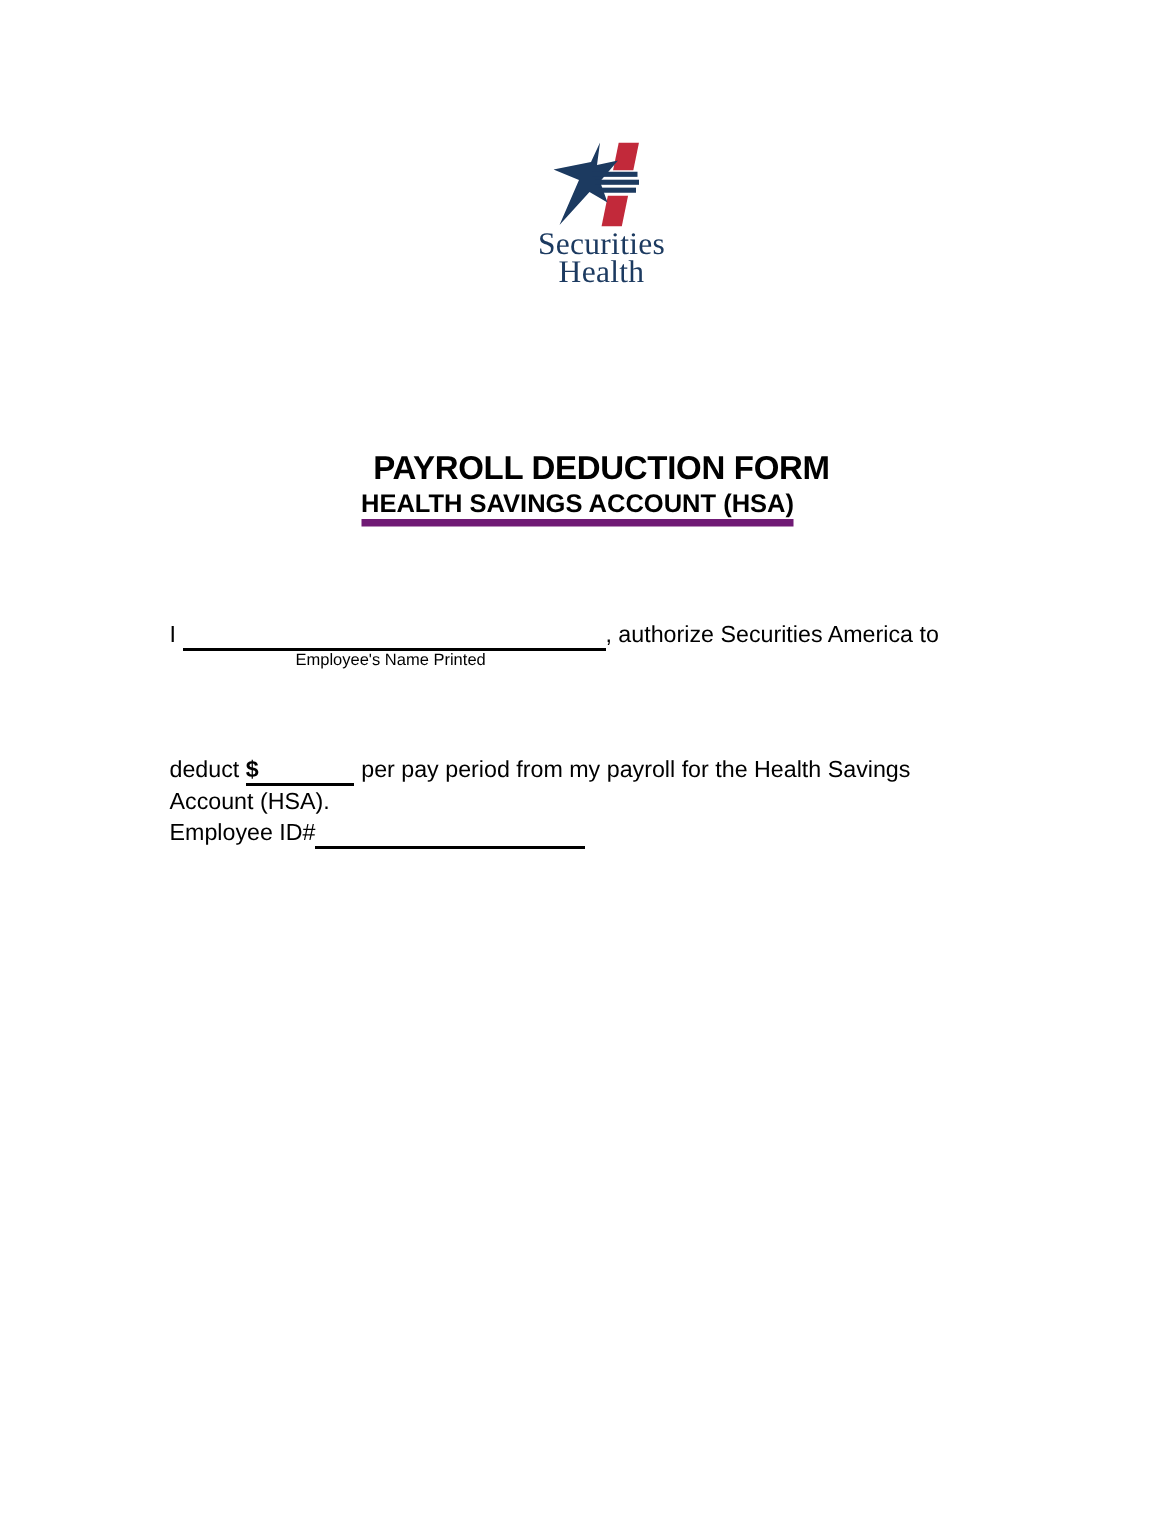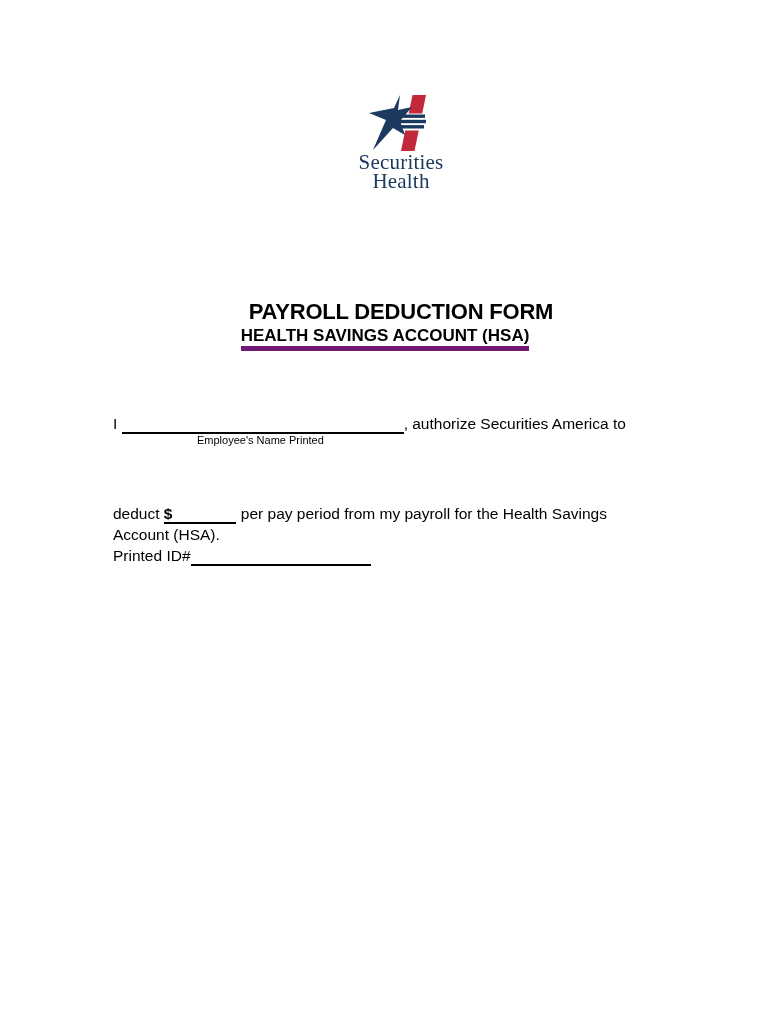--- a/index.html
+++ b/index.html
@@ -94,17 +94,17 @@
     <span class="fill"><span></span><span class="spacer name-spacer"></span></span><span>, authorize Securities America to</span>
   </p>
   <div class="caption">Employee's Name Printed</div>
 
   <p class="line deduct">
     <span>deduct</span>
     <span class="fill"><span class="currency">$</span><span></span><span class="spacer amount-spacer"></span></span>
     <span>per pay period from my payroll for the Health Savings Account (HSA).</span>
   </p>
 
-  <p class="line id-line"><span>Printed ID#</span><span class="fill"><span></span><span class="spacer id-spacer"></span></span></p>
+  <p class="line id-line"><span>Employee ID#</span><span class="fill"><span></span><span class="spacer id-spacer"></span></span></p>
 
 
 
 </div>
 
 </body></html>

